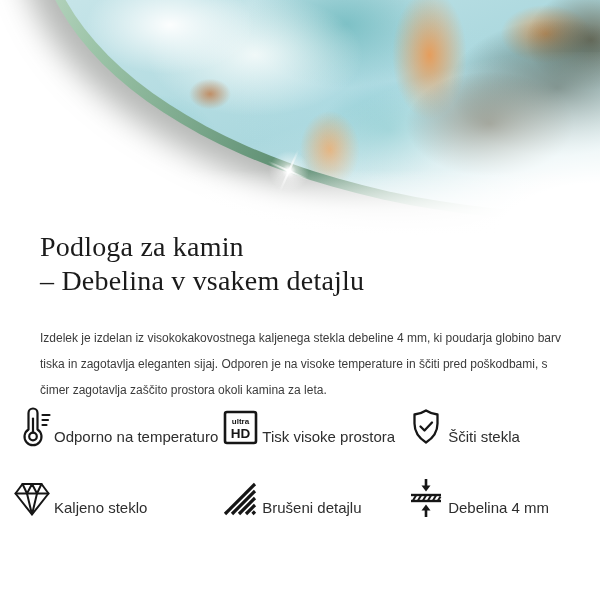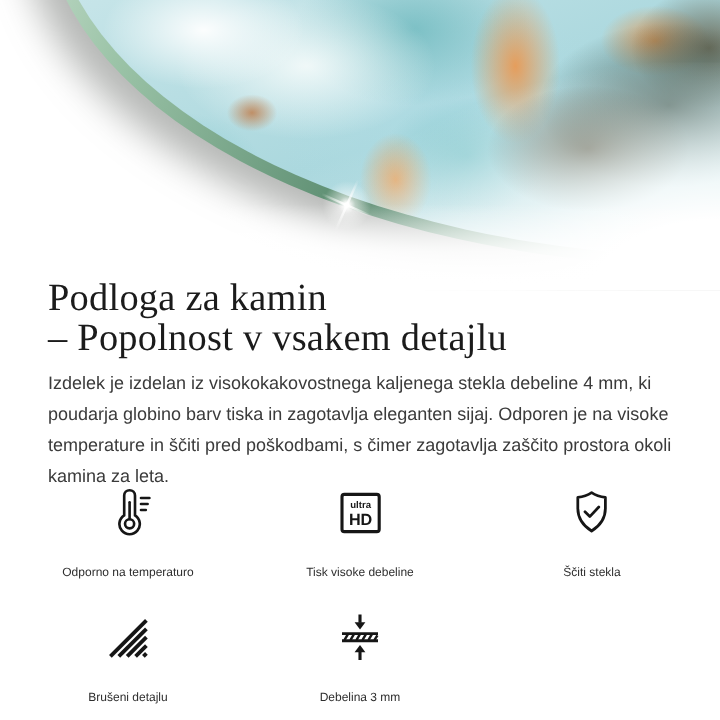--- a/index.html
+++ b/index.html
@@ -49,32 +49,32 @@
     background:radial-gradient(at 100% 100%, #ffffff 22%, rgba(255,255,255,0) 72%);
   }
   .fade-bottom {
     position:absolute; left:0; bottom:0; width:100%; height:72px;
     background:linear-gradient(to bottom, rgba(255,255,255,0) 0%, rgba(255,255,255,0.82) 55%, #ffffff 92%);
   }
 
   
   .content { position:absolute; left:40px; top:230px; width:522px; }
   .title { font-family:"Liberation Serif", serif; font-weight:400; color:#1b1b1b;
-           font-size:32px; line-height:34px; letter-spacing:0.2px; }
+           font-size:28px; line-height:34px; letter-spacing:0.2px; }
   .title span { display:block; }
-  .description { margin-top:9px; font-size:15px; line-height:26px; color:#3b3b3b; }
+  .description { margin-top:27px; font-size:12px; line-height:26px; color:#3b3b3b; }
 
   
   .features {
     position:absolute; left:10px; right:10px; top:400px;
     display:grid; grid-template-columns:repeat(3, 1fr); row-gap:21px;
   }
-  .feature { display:flex; flex-direction:column; align-items:center; }
+  .feature { display:flex; flex-direction:row; align-items:center; }
   .icon-wrap { height:50px; display:flex; align-items:flex-end; justify-content:center; }
-  .feature .label { margin-top:22px; font-size:10px; color:#2e2e2e; white-space:nowrap; }
+  .feature .label { margin-top:22px; font-size:15px; color:#2e2e2e; white-space:nowrap; }
   svg.ic { display:block; }
   svg.ic * { vector-effect:none; }
   .ic-txt { font-family:"Liberation Sans", sans-serif; fill:#161616; }
 </style>
 </head>
 <body>
 
 <div class="page">
 
   <div class="hero">
@@ -82,21 +82,21 @@
     <div class="glass-edge"></div>
     <div class="glass-face"></div>
     <div class="sparkle"></div>
     <div class="fade-corner"></div>
     <div class="fade-bottom"></div>
   </div>
 
   <div class="content">
     <h1 class="title">
       <span>Podloga za kamin</span>
-      <span>– Popolnost v vsakem detajlu</span>
+      <span>– Debelina v vsakem detajlu</span>
     </h1>
     <p class="description">Izdelek je izdelan iz visokokakovostnega kaljenega stekla debeline 4 mm, ki poudarja globino barv tiska in zagotavlja eleganten sijaj. Odporen je na visoke temperature in ščiti pred poškodbami, s čimer zagotavlja zaščito prostora okoli kamina za leta.</p>
   </div>
 
   <div class="features">
 
     <div class="feature">
       <div class="icon-wrap">
         <svg class="ic" width="44" height="46" viewBox="0 0 44 46" fill="none" stroke="#161616" stroke-width="2.2" stroke-linecap="round" stroke-linejoin="round">
           <path d="M18.5 9 a4.5 4.5 0 0 1 9 0 v16.5 a8.5 8.5 0 1 1 -9 0 z"></path>
@@ -111,33 +111,44 @@
     </div>
 
     <div class="feature">
       <div class="icon-wrap">
         <svg class="ic" width="44" height="44" viewBox="0 0 44 44">
           <rect x="7" y="6" width="31" height="31" rx="2" fill="none" stroke="#161616" stroke-width="2.6"></rect>
           <text class="ic-txt" x="22.5" y="17.5" font-size="8" font-weight="600" text-anchor="middle">ultra</text>
           <text class="ic-txt" x="22.5" y="31.5" font-size="13.5" font-weight="700" text-anchor="middle">HD</text>
         </svg>
       </div>
-      <div class="label">Tisk visoke debeline</div>
+      <div class="label">Tisk visoke prostora</div>
     </div>
 
     <div class="feature">
       <div class="icon-wrap">
         <svg class="ic" width="44" height="46" viewBox="0 0 44 46" fill="none" stroke="#161616" stroke-width="2.3" stroke-linecap="round" stroke-linejoin="round">
           <path d="M22 6.5 C25 8.5 29.5 10 33.5 10.5 V19.5 C33.5 27.8 28.8 34.2 22 38.5 C15.2 34.2 10.5 27.8 10.5 19.5 V10.5 C14.5 10 19 8.5 22 6.5 Z"></path>
           <polyline points="16.5 22.5 20.5 26.5 28 18.5"></polyline>
         </svg>
       </div>
       <div class="label">Ščiti stekla</div>
     </div>
 
+    <div class="feature">
+      <div class="icon-wrap">
+        <svg class="ic" width="44" height="44" viewBox="0 0 44 44" fill="none" stroke="#161616" stroke-width="2" stroke-linecap="round" stroke-linejoin="round">
+          <path d="M12.5 7 H31.5 L38.5 16.5 L22 37.5 L5.5 16.5 Z"></path>
+          <path d="M5.5 16.5 H38.5"></path>
+          <path d="M12.5 7 L17 16.5 L22 7 L27 16.5 L31.5 7"></path>
+          <path d="M17 16.5 L22 37.5 M27 16.5 L22 37.5"></path>
+        </svg>
+      </div>
+      <div class="label">Kaljeno steklo</div>
+    </div>
 
     <div class="feature">
       <div class="icon-wrap">
         <svg class="ic" width="44" height="44" viewBox="0 0 44 44" fill="none" stroke="#161616" stroke-width="3.2" stroke-linecap="butt">
           <line x1="7" y1="37" x2="37" y2="7"></line>
           <line x1="14" y1="37" x2="37" y2="14"></line>
           <line x1="21" y1="37" x2="37" y2="21"></line>
           <line x1="28" y1="37" x2="37" y2="28"></line>
           <line x1="34.5" y1="37" x2="37" y2="34.5"></line>
         </svg>
@@ -161,17 +172,17 @@
           <g stroke="#161616" stroke-width="2" fill="none">
             <line x1="9" y1="25.5" x2="12" y2="20.5"></line>
             <line x1="14" y1="25.5" x2="17" y2="20.5"></line>
             <line x1="19" y1="25.5" x2="22" y2="20.5"></line>
             <line x1="24" y1="25.5" x2="27" y2="20.5"></line>
             <line x1="29" y1="25.5" x2="32" y2="20.5"></line>
             <line x1="34" y1="25.5" x2="36.5" y2="21.5"></line>
           </g>
         </svg>
       </div>
-      <div class="label">Debelina 3 mm</div>
+      <div class="label">Debelina 4 mm</div>
     </div>
 
   </div>
 </div>
 
 </body></html>

